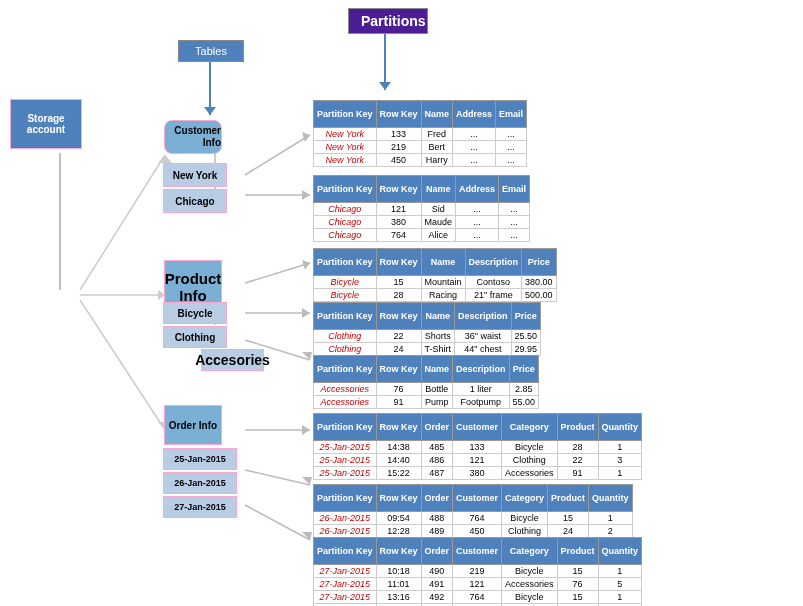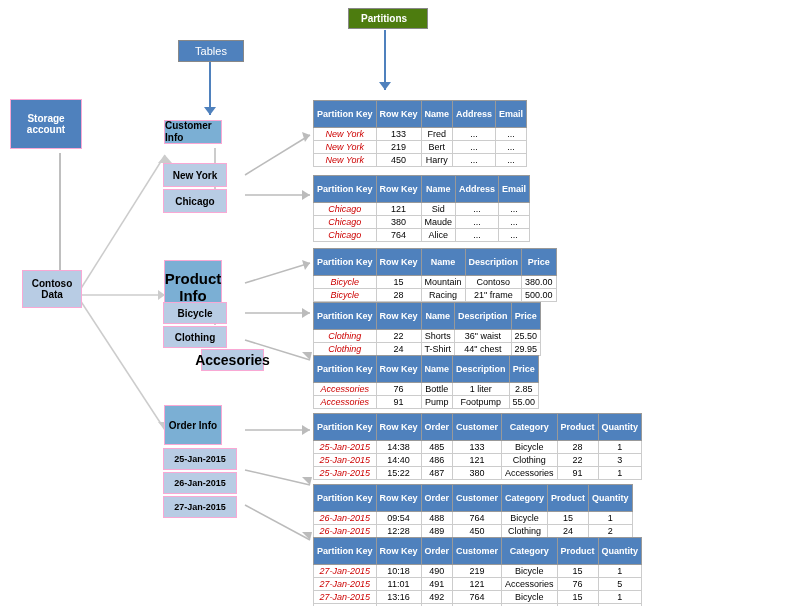--- a/index.html
+++ b/index.html
@@ -71,24 +71,24 @@
     
     svg.arrows {
       position: absolute;
       top: 0; left: 0;
       width: 803px;
       height: 606px;
       pointer-events: none;
     }
     .partition-label {
       position: absolute;
-      background: #4d7c0f;
+      background: #4c1d95;
       color: #fff;
       font-weight: bold;
-      font-size: 10px;
+      font-size: 14px;
       padding: 4px 12px;
       border: 1px solid #888;
     }
     .tables-label {
       position: absolute;
       background: #4f81bd;
       color: #fff;
       font-weight: normal;
       font-size: 11px;
       padding: 4px 10px;
@@ -151,23 +151,22 @@
     <line x1="385" y1="30" x2="385" y2="90" stroke="#4f81bd" stroke-width="2"></line>
     <polygon points="385,90 379,82 391,82" fill="#4f81bd"></polygon>
   </svg>
 
   <div class="partition-label" style="left:348px; top:8px; width:80px;">Partitions</div>
 
   <div class="tables-label" style="left:178px; top:40px; width:66px;">Tables</div>
 
   <div class="box box-blue" style="left:10px; top:99px; width:72px; height:50px; font-size:10px;">Storage account</div>
 
-  <div class="box box-lightblue" style="left:22px; top:270px; width:60px; height:38px; font-size:10px;">Contoso Data</div>
-
-  <div class="box box-medium" style="left:164px; top:120px; width:58px; height:24px; font-size:10px; text-align:left; line-height:1.2;">Customer Info</div>
+
+  <div class="box box-medium" style="left:164px; top:120px; width:58px; height:34px; font-size:10px; text-align:right; line-height:1.2;border-radius:8px;">Customer Info</div>
 
   <div class="box box-lightblue" style="left:163px; top:163px; width:64px; height:24px; font-size:10px;">New York</div>
 
   <div class="box box-lightblue" style="left:163px; top:189px; width:64px; height:24px; font-size:10px;">Chicago</div>
 
   <div class="box box-medium" style="left:164px; top:260px; width:58px; height:54px; font-size:15px;">Product Info</div>
 
   <div class="box box-lightblue" style="left:163px; top:302px; width:64px; height:22px; font-size:10px;">Bicycle</div>
 
   <div class="box box-lightblue" style="left:163px; top:326px; width:64px; height:22px; font-size:10px;">Clothing</div>

